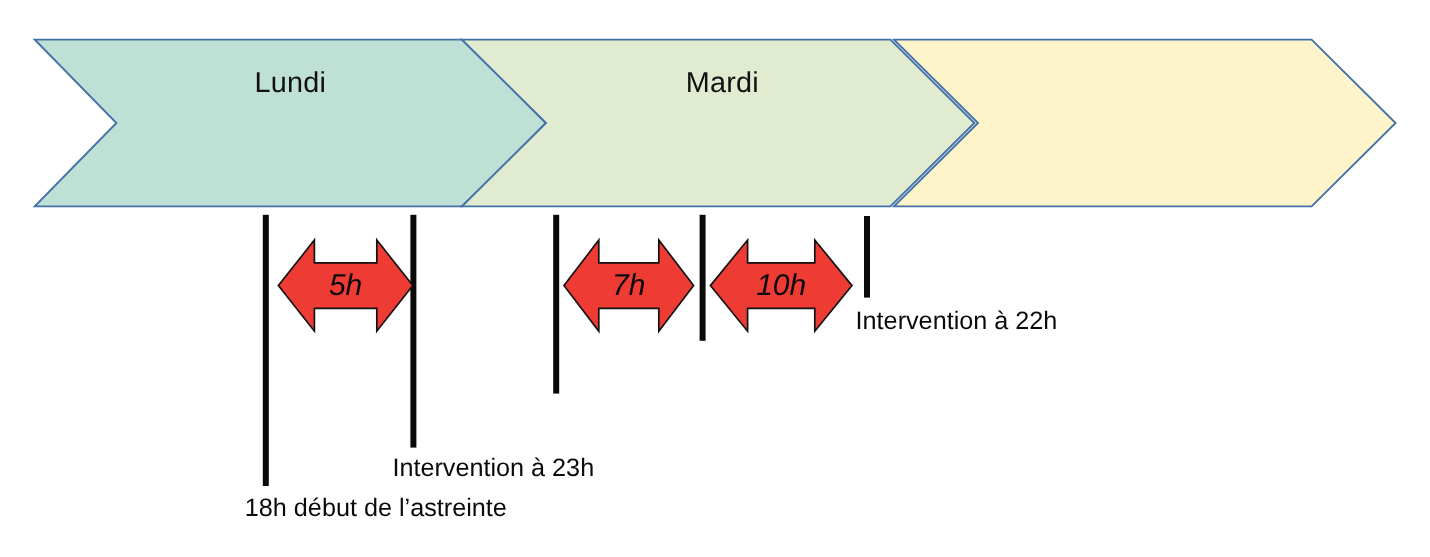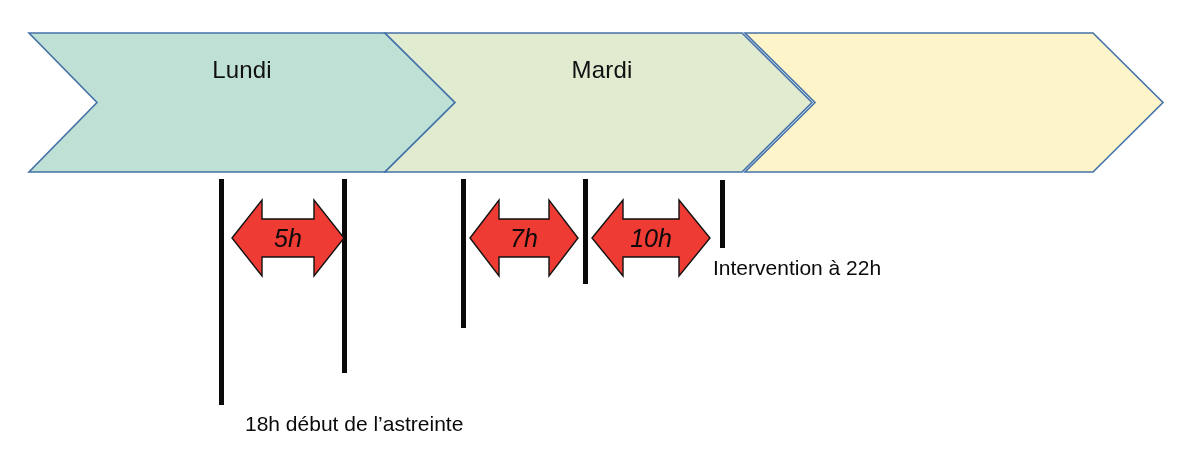--- a/index.html
+++ b/index.html
@@ -142,15 +142,16 @@
   </div>
 
   <div class="arrow" style="left:592px; top:195px; width:118px; height:86px;text-align:center;">
     <svg width="118" height="86" viewBox="0 0 118 86">
       <polygon points="0,43 31,5 31,24 87,24 87,5 118,43 87,81 87,62 31,62 31,81" fill="#ee3b33" stroke="#111111" stroke-width="1.4"></polygon>
     </svg>
     <div class="arrow-label">10h</div>
   </div>
 
   <div class="caption" style="left:685px; top:257px;margin-left:28px;">Intervention à 22h</div>
-  <div class="caption" style="left:204px; top:413px;margin-left:41px;">18h début de l’astreinte</div>
+  <div class="caption" style="left:327px; top:380px;">Intervention à 23h</div>
+  <div class="caption" style="left:204px; top:413px;">18h début de l’astreinte</div>
 
 </div>
 
 </body></html>

